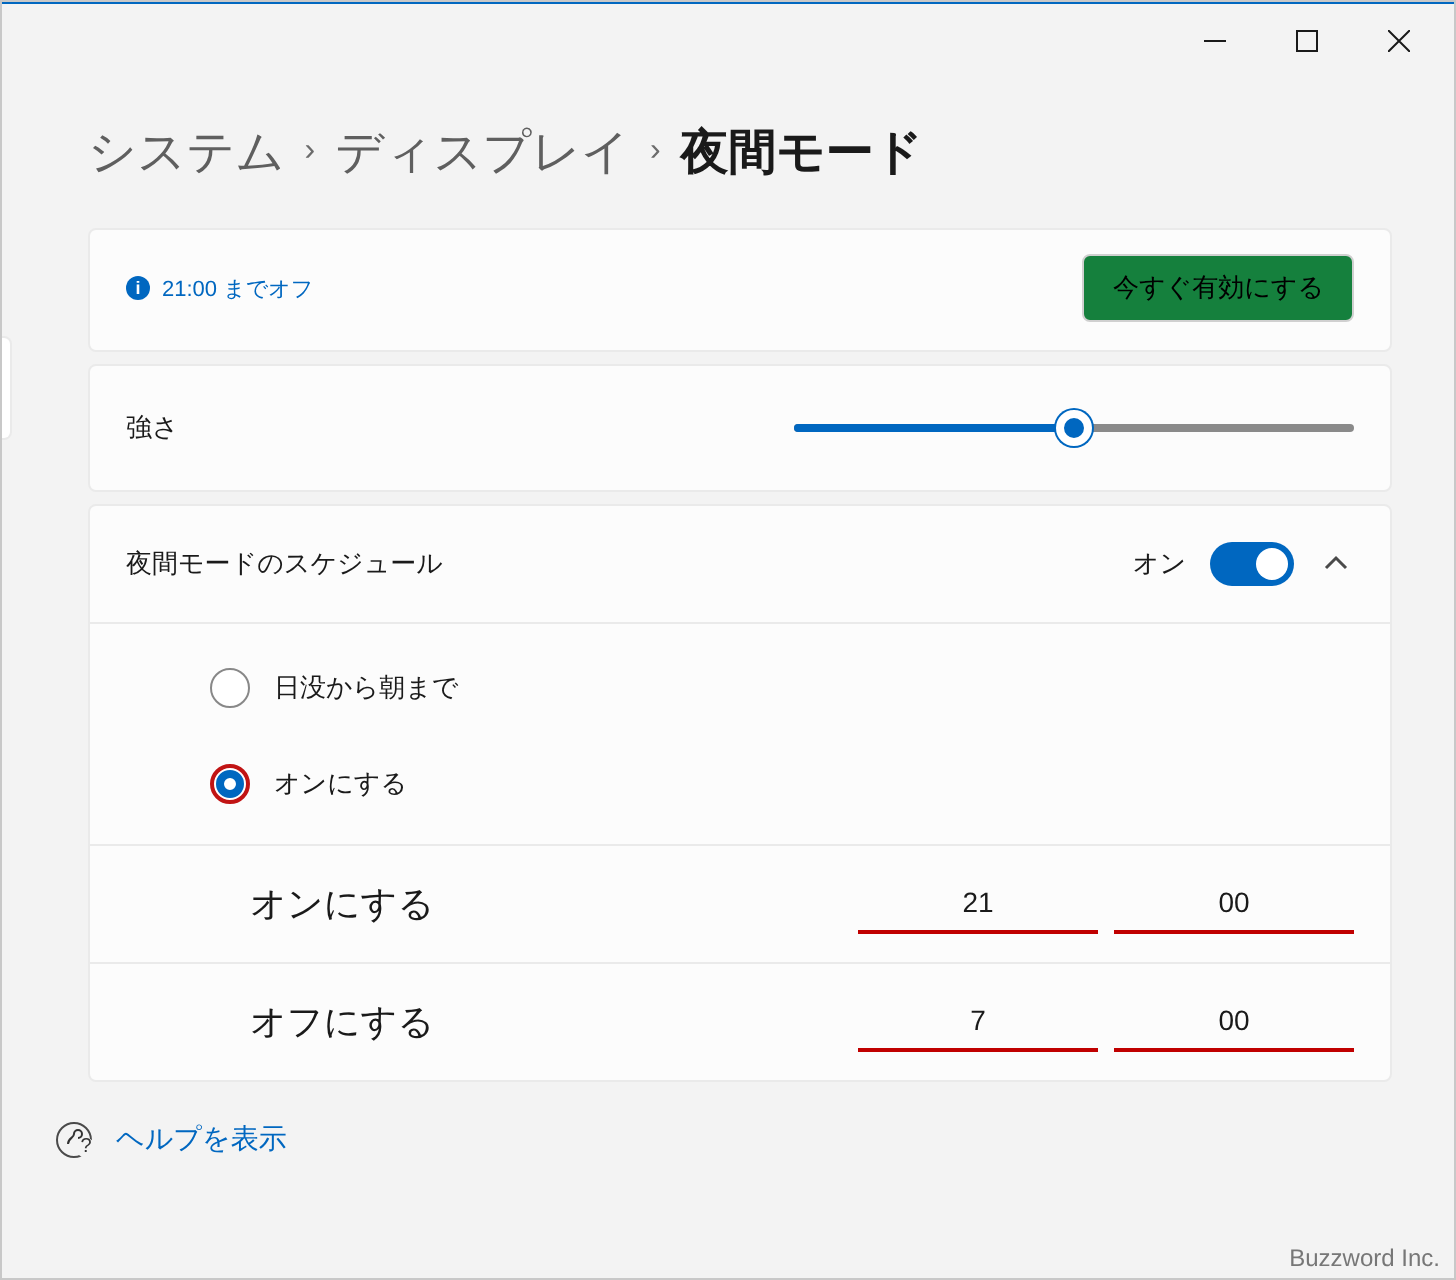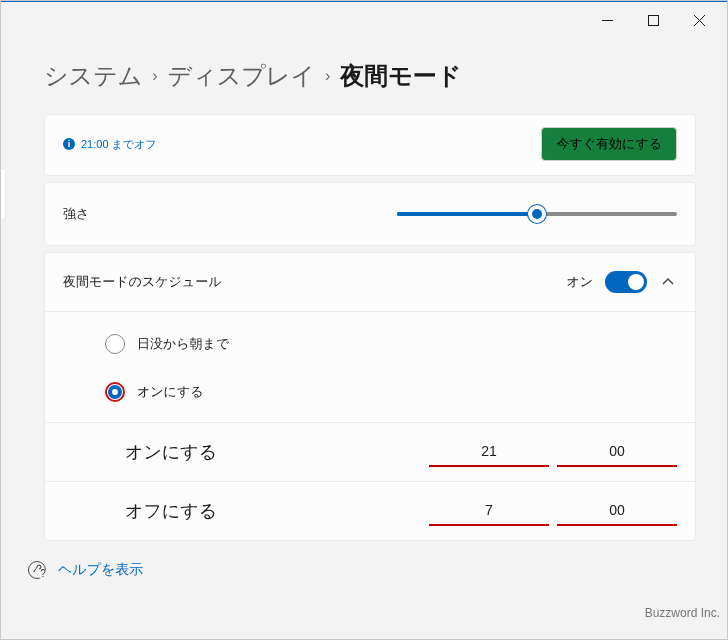--- a/index.html
+++ b/index.html
@@ -131,21 +131,21 @@
   font-size:14px; color:#0067c0;
 }
 .help-ico {
   width:18px; height:18px; border-radius:50%; border:1px solid #4a4a4a; display:flex; align-items:center; justify-content:center; font-size:11px; color:#333; position:relative;
 }
 .help-ico::after {
   content:"?"; position:absolute; right:-3px; bottom:-1px; font-size:10px; background:#f3f3f3; border-radius:50%; width:10px; height:10px; line-height:10px; text-align:center; color:#333;
 }
 .help-link { cursor:pointer; }
 .watermark {
-  position:absolute; right:8px; bottom:20px; font-size:12px; color:#777; font-family: "Segoe UI", sans-serif; margin-left: 44px;
+  position:absolute; right:8px; bottom:4px; font-size:12px; color:#777; font-family: "Segoe UI", sans-serif; margin-left: 44px;
 }
 .left-tab-hint {
   position:absolute; left:0; top:168px; width:6px; height:52px; background:#fff; border-top:1px solid #eaeaea; border-bottom:1px solid #eaeaea; border-right:1px solid #eaeaea; border-radius:0 4px 4px 0;
 }
 </style>
 </head>
 <body>
 
 <div class="topbar"></div>
 <div class="titlebar">

